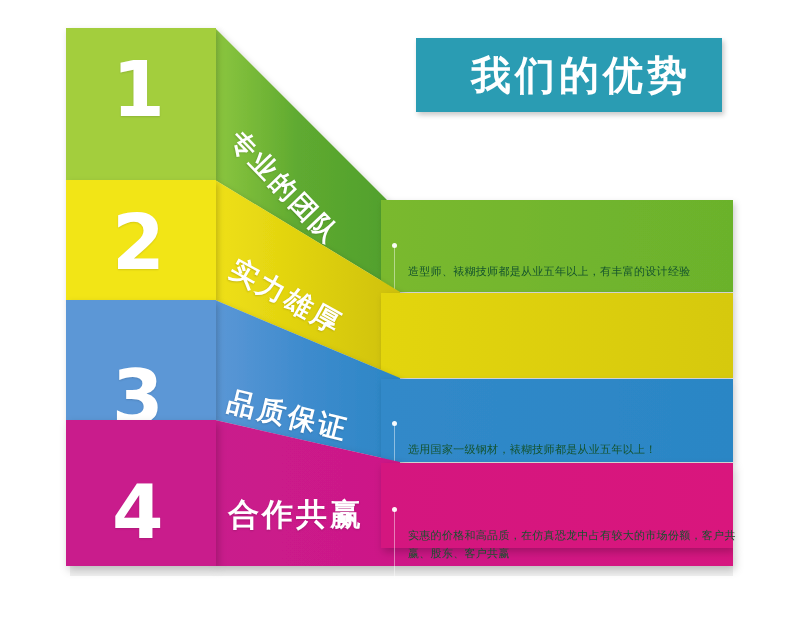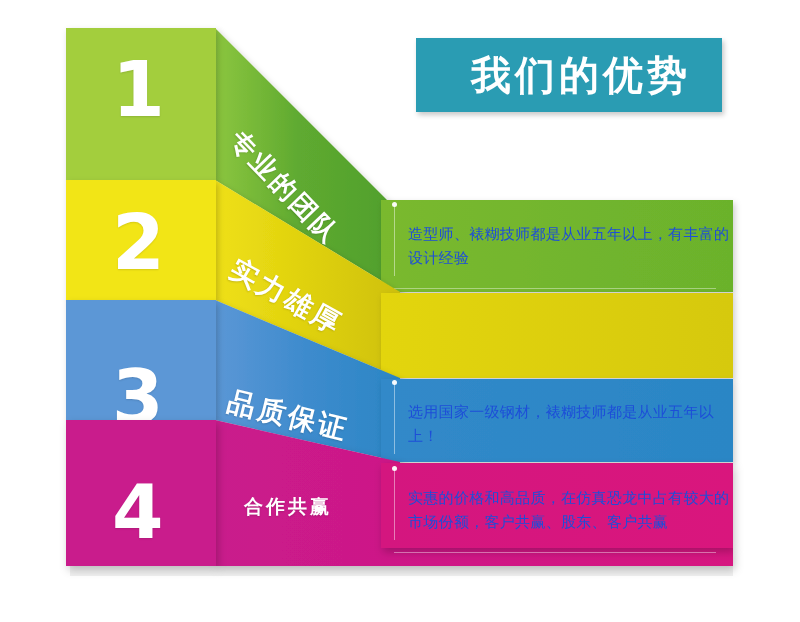--- a/index.html
+++ b/index.html
@@ -52,31 +52,32 @@
     font-weight:700;
     letter-spacing:3px;
     white-space:nowrap;
     text-shadow:0 1px 2px rgba(0,0,0,0.16);
     transform-origin:left center;
     user-select:none;
   }
   .rlabel1{left:234px;top:118px;transform:rotate(46deg);font-size:26px;}
   .rlabel2{left:232px;top:248px;transform:rotate(29deg);font-size:28px;}
   .rlabel3{left:228px;top:382px;transform:rotate(14deg);font-size:28px;}
-  .rlabel4{left:244px;top:494px;transform:rotate(0deg);font-size:19px;}
+  .rlabel4{left:228px;top:494px;transform:rotate(0deg);font-size:31px;}
 
   
   .desc{
     position:absolute;
     width:330px;
-    color:#1d4ed8;
-    font-size:15px;
+    color:#14532d;
+    font-size:11px;
     line-height:1.62;
     letter-spacing:0.3px;
     user-select:none;
+    margin-top:41px;
   }
   .desc .inner{padding:2px 0 0 0;}
   
   .desc .vline{
     position:absolute;left:-14px;top:-16px;width:1px;height:72px;
     background:rgba(255,255,255,0.45);
   }
   .desc .vdot{
     position:absolute;left:-16px;top:-18px;width:5px;height:5px;border-radius:50%;
     background:rgba(255,255,255,0.95);

